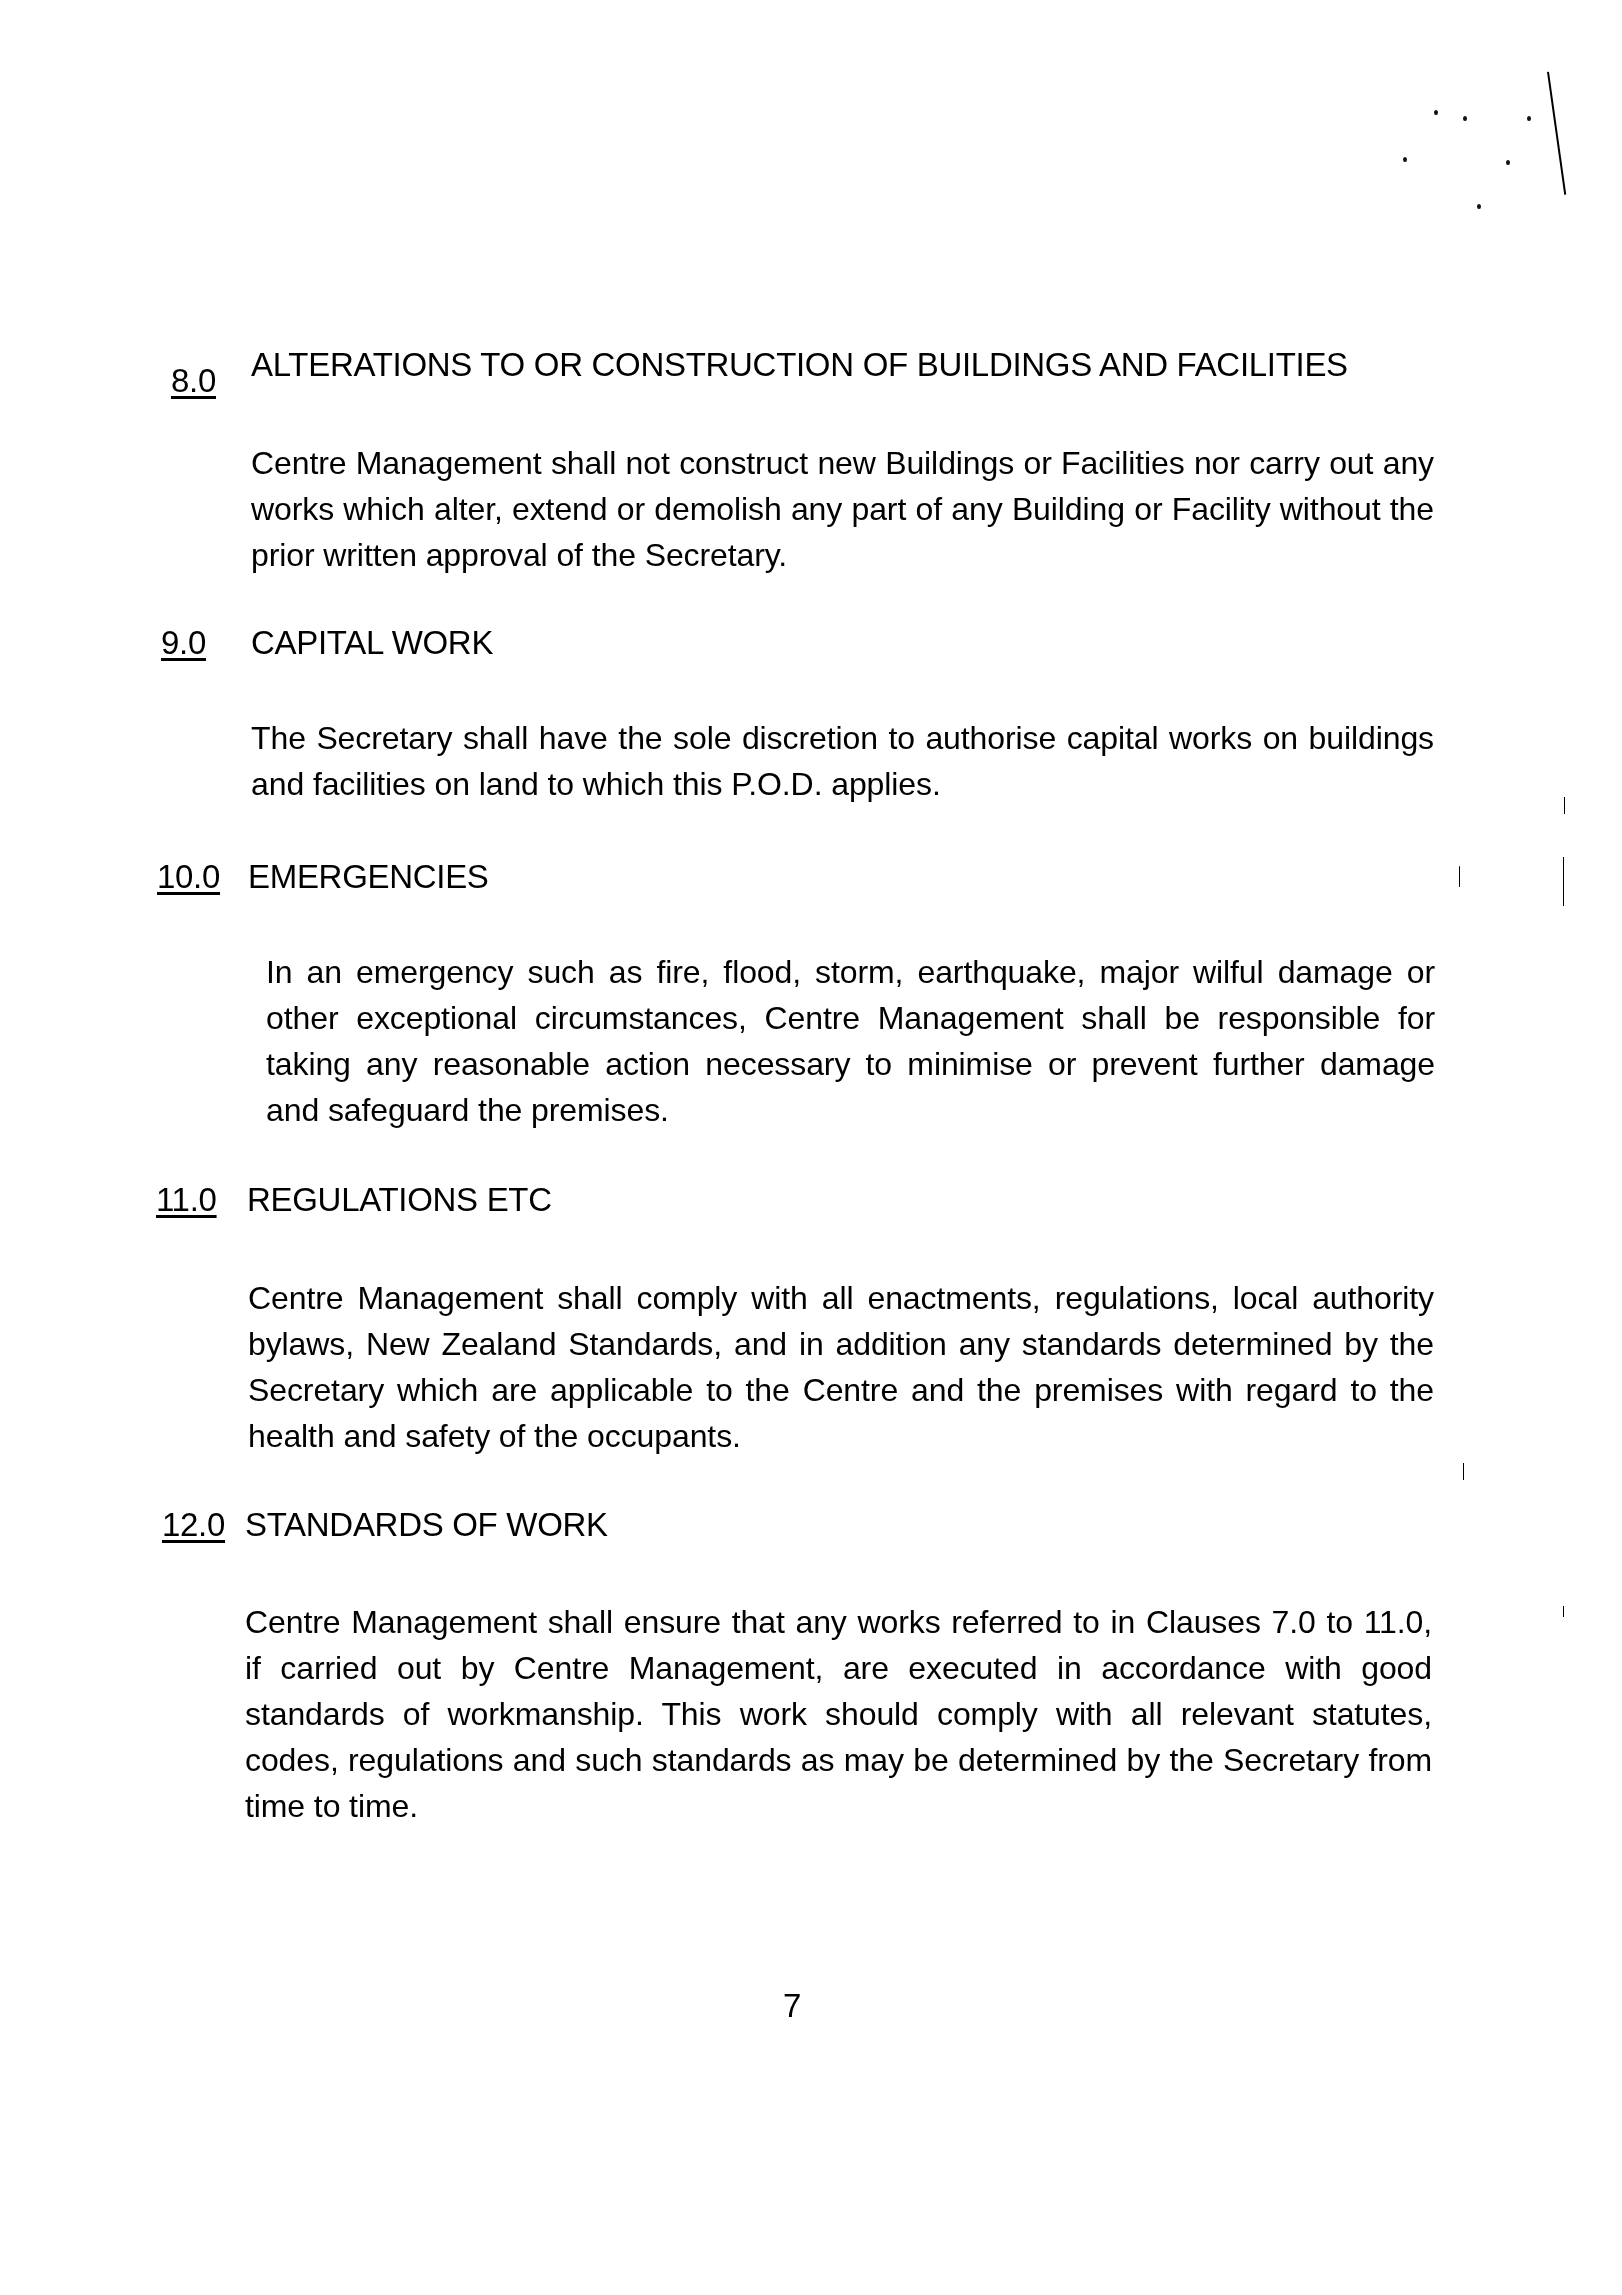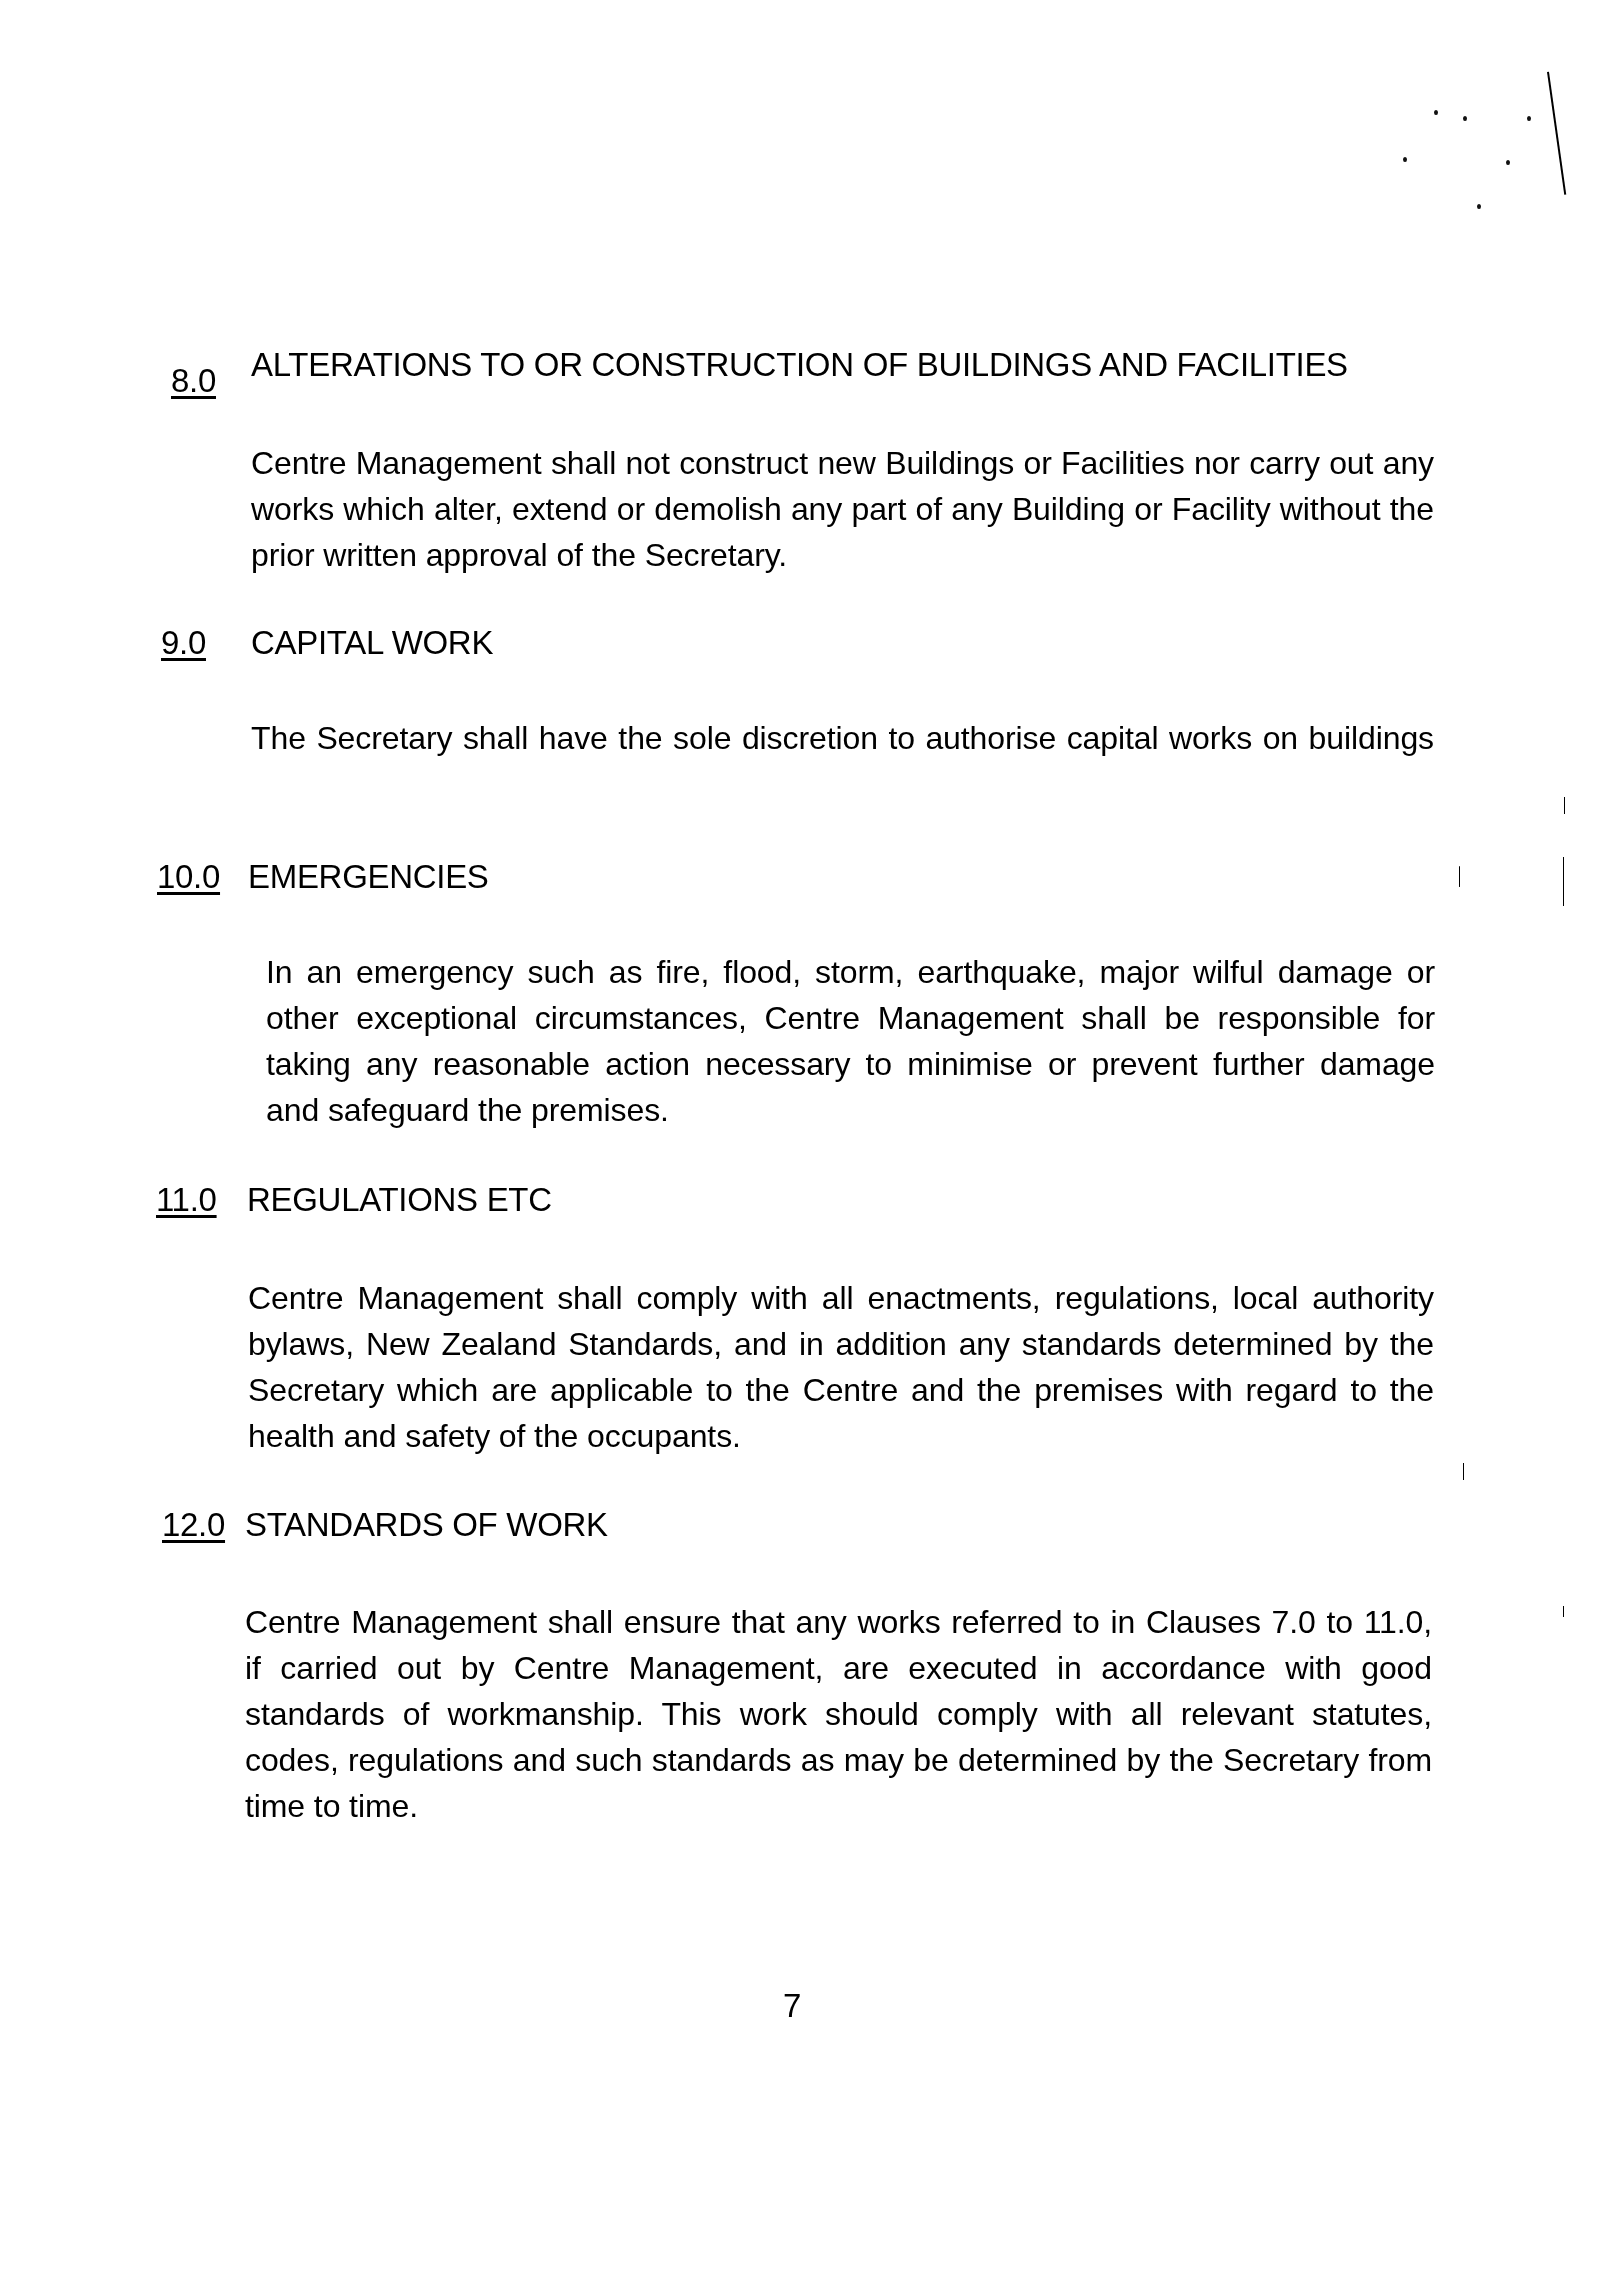--- a/index.html
+++ b/index.html
@@ -93,20 +93,21 @@
     </div>
   </div>
 
   <div>
     <div class="section-heading" style="left:0;top:0;">
       <span class="section-number" style="left:161px;top:626px;">9.0</span>
       <span class="section-title" style="left:251px;top:626px;">CAPITAL WORK</span>
     </div>
     <div class="section-body" style="left:251px;top:715px;width:1183px;">
       <span class="line">The Secretary shall have the sole discretion to authorise capital works on buildings</span>
+      <span class="line last">and facilities on land to which this P.O.D. applies.</span>
     </div>
   </div>
 
   <div>
     <div class="section-heading" style="left:0;top:0;">
       <span class="section-number" style="left:157px;top:860px;">10.0</span>
       <span class="section-title" style="left:248px;top:860px;">EMERGENCIES</span>
     </div>
     <div class="section-body" style="left:266px;top:949px;width:1169px;">
       <span class="line">In an emergency such as fire, flood, storm, earthquake, major wilful damage or</span>

